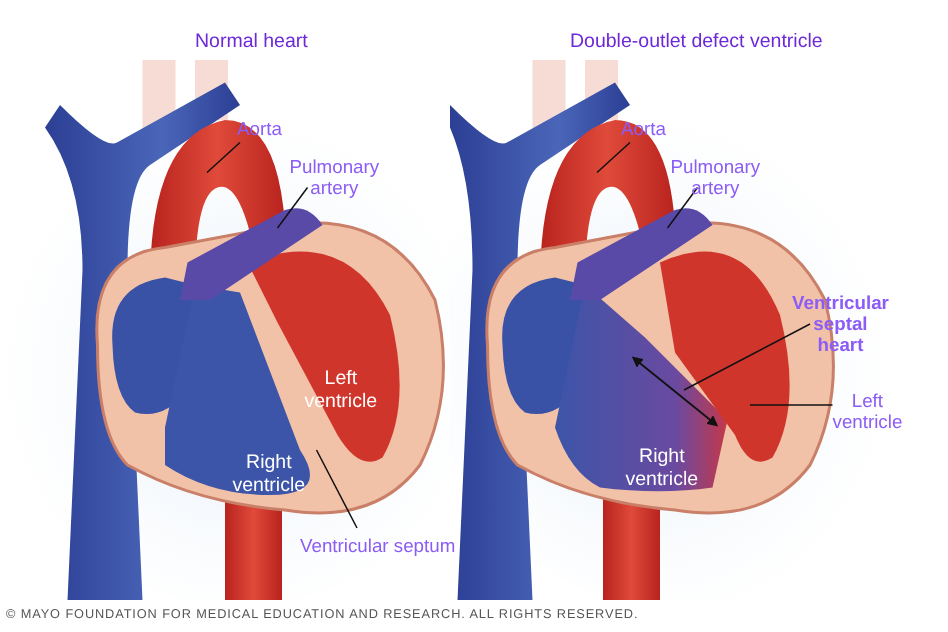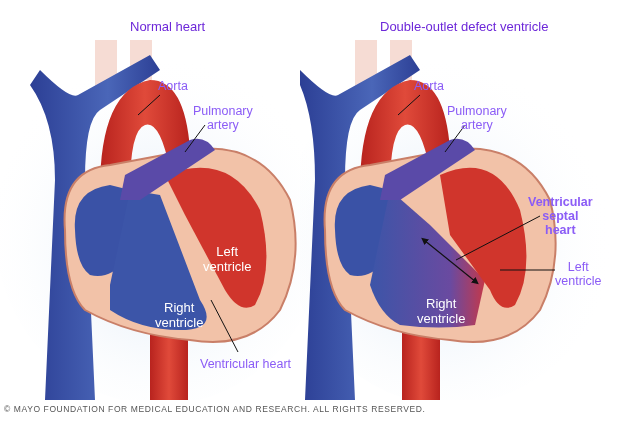--- a/index.html
+++ b/index.html
@@ -69,21 +69,21 @@
   </div>
   <div class="label white" style="left:203px; top:244px;">
     <div>Left</div>
     <div>ventricle</div>
   </div>
   <div class="label white" style="left:155px; top:300px;">
     <div>Right</div>
     <div>ventricle</div>
   </div>
   <div class="label" style="left:200px; top:357px;">
-    <span>Ventricular heart</span>
+    <span>Ventricular septum</span>
   </div>
 </div>
 
 <div class="panel" style="left:300px;">
   <svg width="332" height="400" viewBox="0 0 332 400">
     <defs>
       <radialGradient id="glowR" cx="45%" cy="55%" r="55%">
         <stop offset="0%" stop-color="#dbe8f6"></stop>
         <stop offset="100%" stop-color="#ffffff" stop-opacity="0"></stop>
       </radialGradient>

